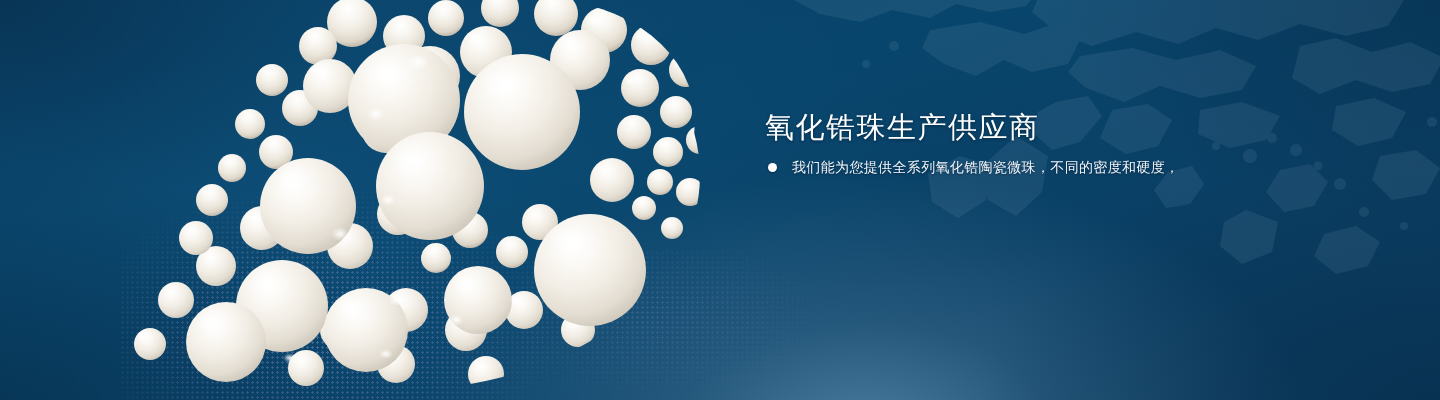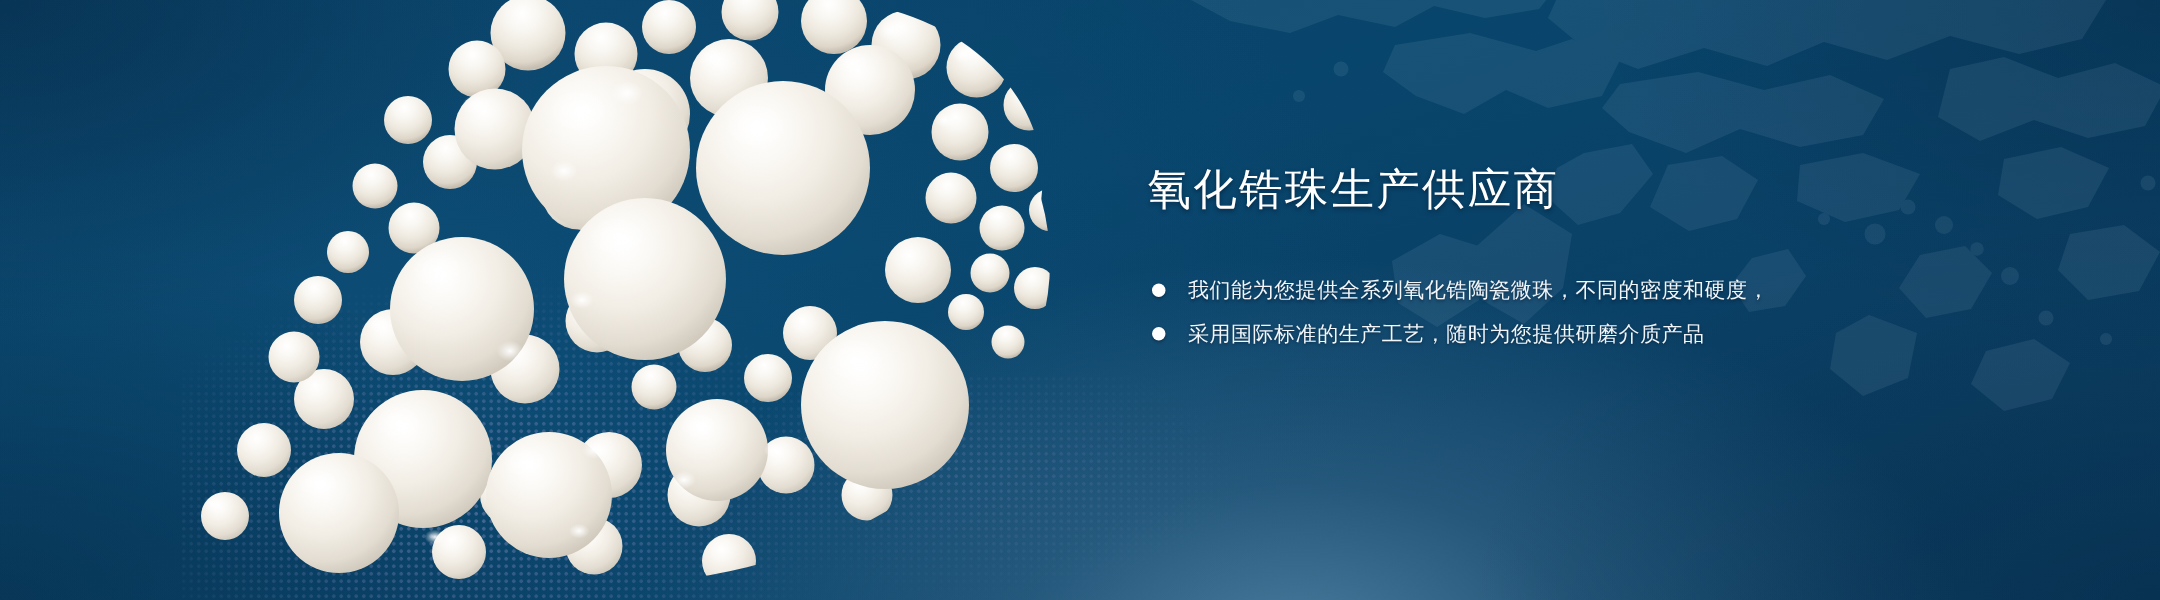--- a/index.html
+++ b/index.html
@@ -9,20 +9,21 @@
     overflow:hidden;
     background:#0a3f68;
     font-family:"Liberation Sans","DejaVu Sans",sans-serif;
   }
 
   .banner {
     position:relative;
     width:1440px; height:400px;
     overflow:hidden;
     background:#737373;
+    font-family:Liberation Serif, serif;
   }
 
   
   .bg-base {
     position:absolute; inset:0;
     background:
       radial-gradient(ellipse 720px 420px at 60% 108%, #4a7c9e 0%, rgba(58,108,142,0.55) 26%, rgba(20,74,112,0.0) 62%),
       radial-gradient(ellipse 900px 560px at 20% 50%, rgba(16,82,124,0.55) 0%, rgba(10,66,105,0) 70%),
       linear-gradient(160deg, #0a4167 0%, #08456c 40%, #0a3f64 70%, #0b3a5e 100%);
   }
@@ -90,21 +91,21 @@
     font-size:29px;
     line-height:38px;
     font-weight:400;
     color:#ffffff;
     letter-spacing:1.5px;
     text-shadow:0 1px 3px rgba(0,20,40,0.55);
     white-space:nowrap;
   }
   .bullets {
     list-style:none;
-    margin-top:36px;
+    margin-top:10px;
   }
   .bullet {
     position:relative;
     padding-left:27px;
     margin-bottom:6px;
     font-size:14px;
     line-height:23px;
     color:#f2f6fa;
     letter-spacing:0.35px;
     text-shadow:0 1px 2px rgba(0,18,36,0.5);
@@ -313,20 +314,16 @@
   </div>
 
   <div class="copy">
     <h1 class="headline">氧化锆珠生产供应商</h1>
 
     <ul class="bullets">
       <li class="bullet">
         <span class="dot"></span>
         <span>我们能为您提供全系列氧化锆陶瓷微珠，不同的密度和硬度，</span>
       </li>
-      <li class="bullet">
-        <span class="dot"></span>
-        <span>采用国际标准的生产工艺，随时为您提供研磨介质产品</span>
-      </li>
     </ul>
   </div>
 
 </div>
 
 </body></html>

